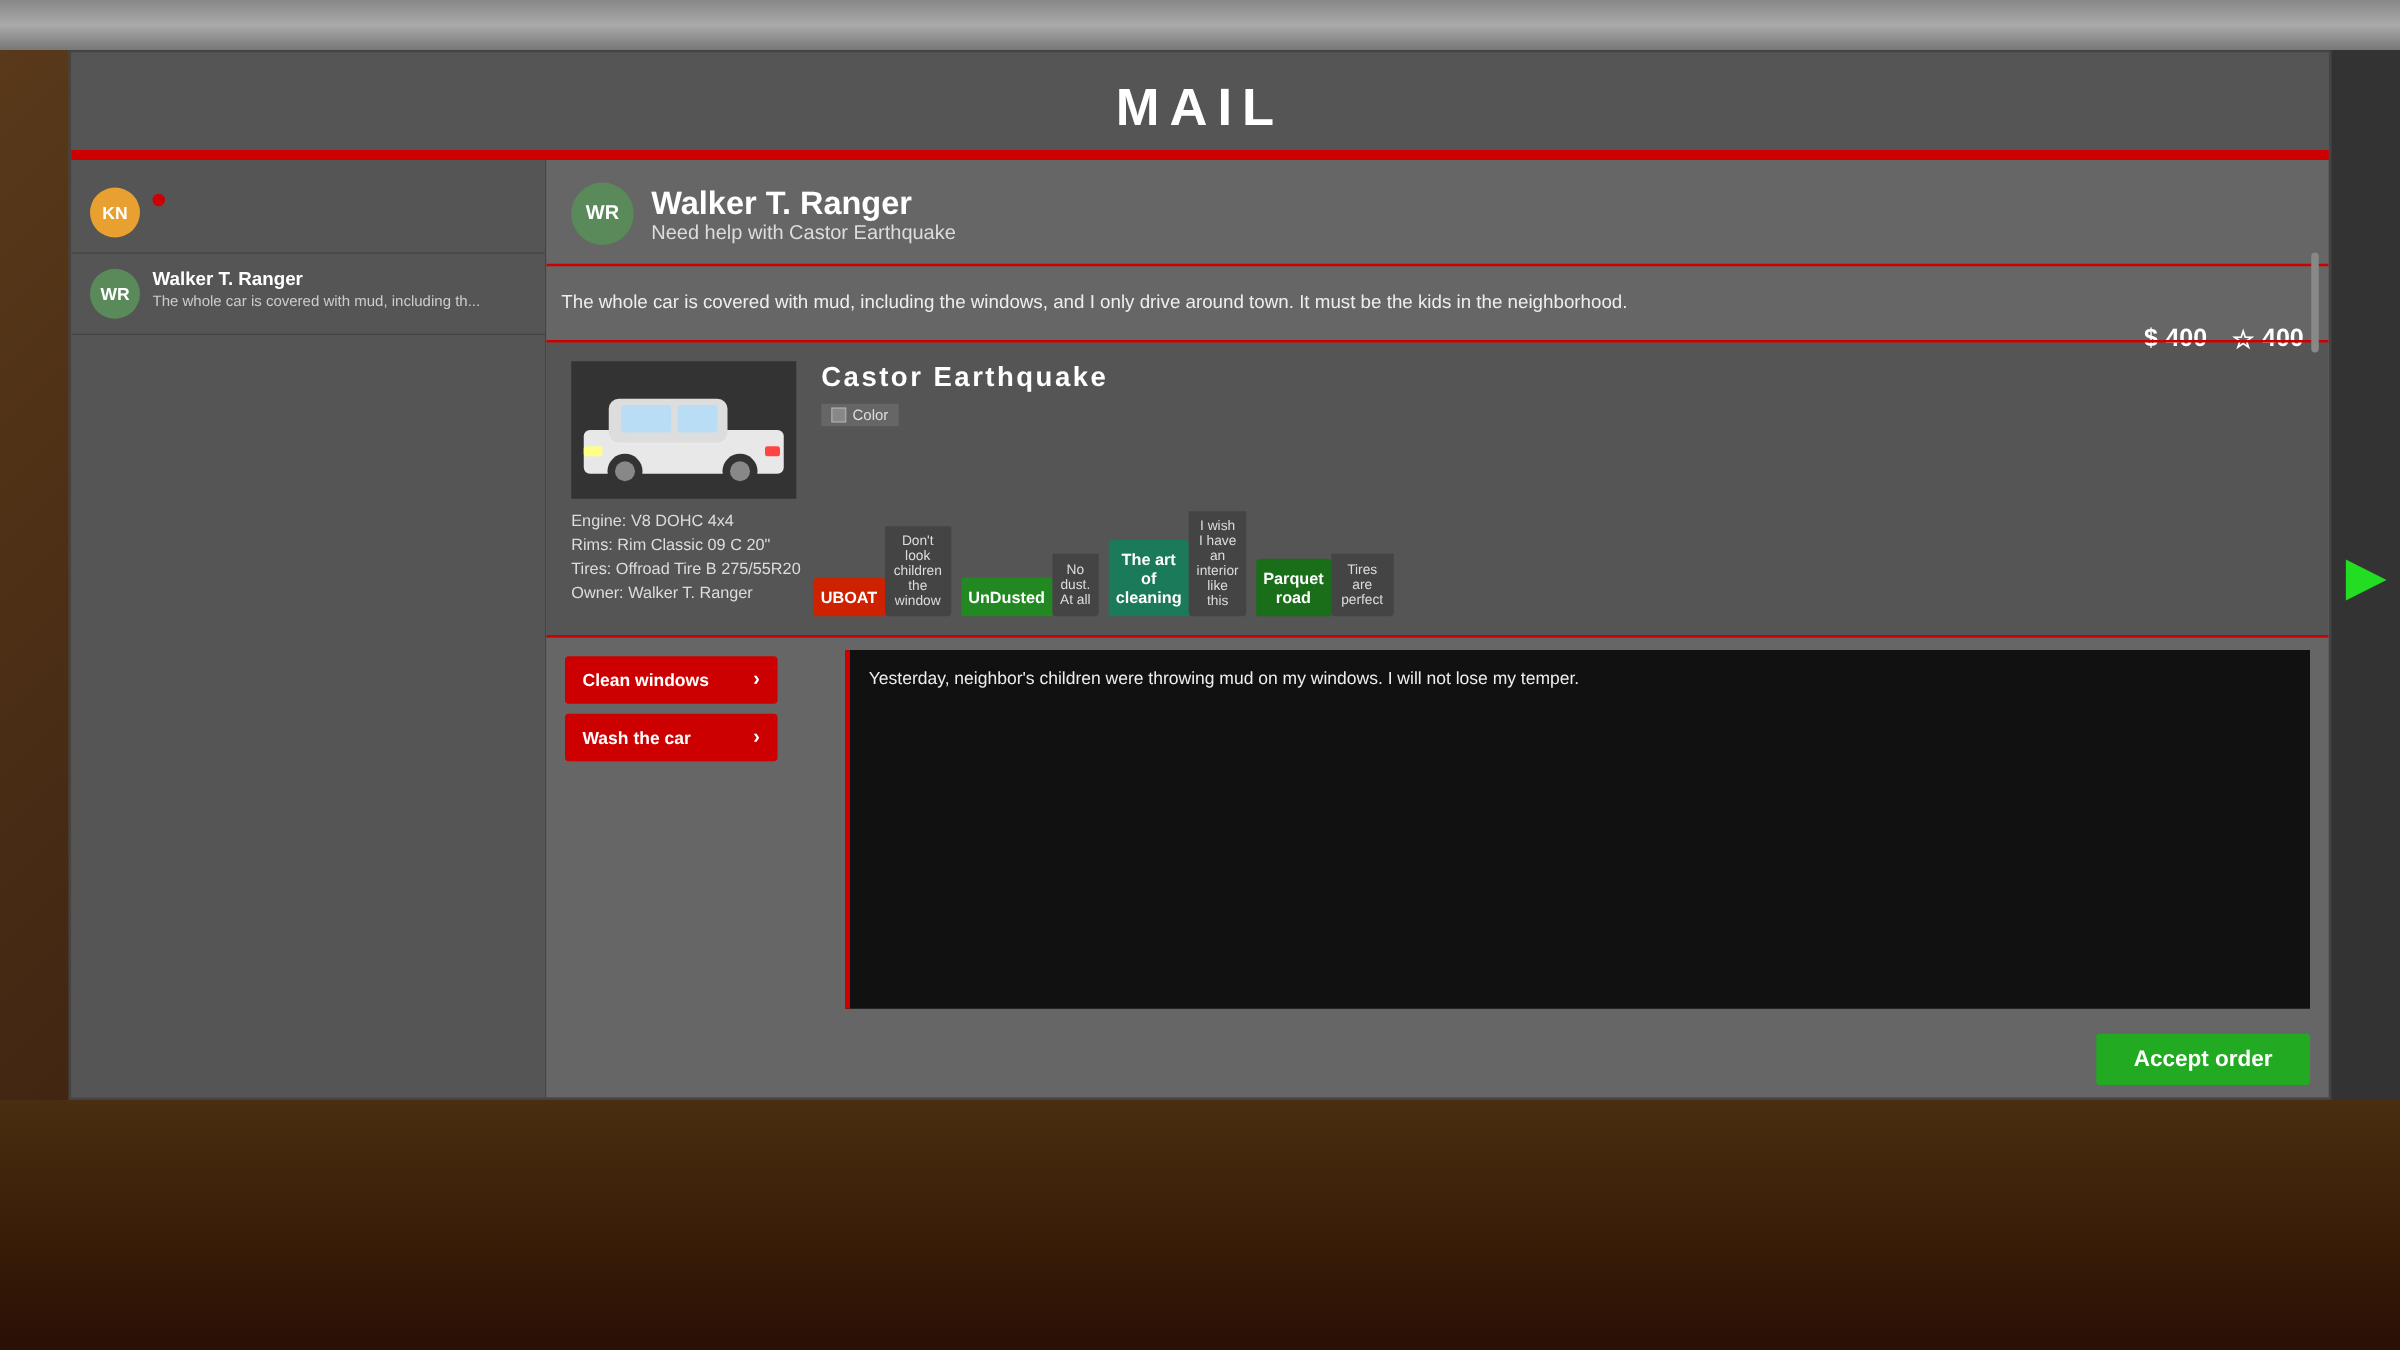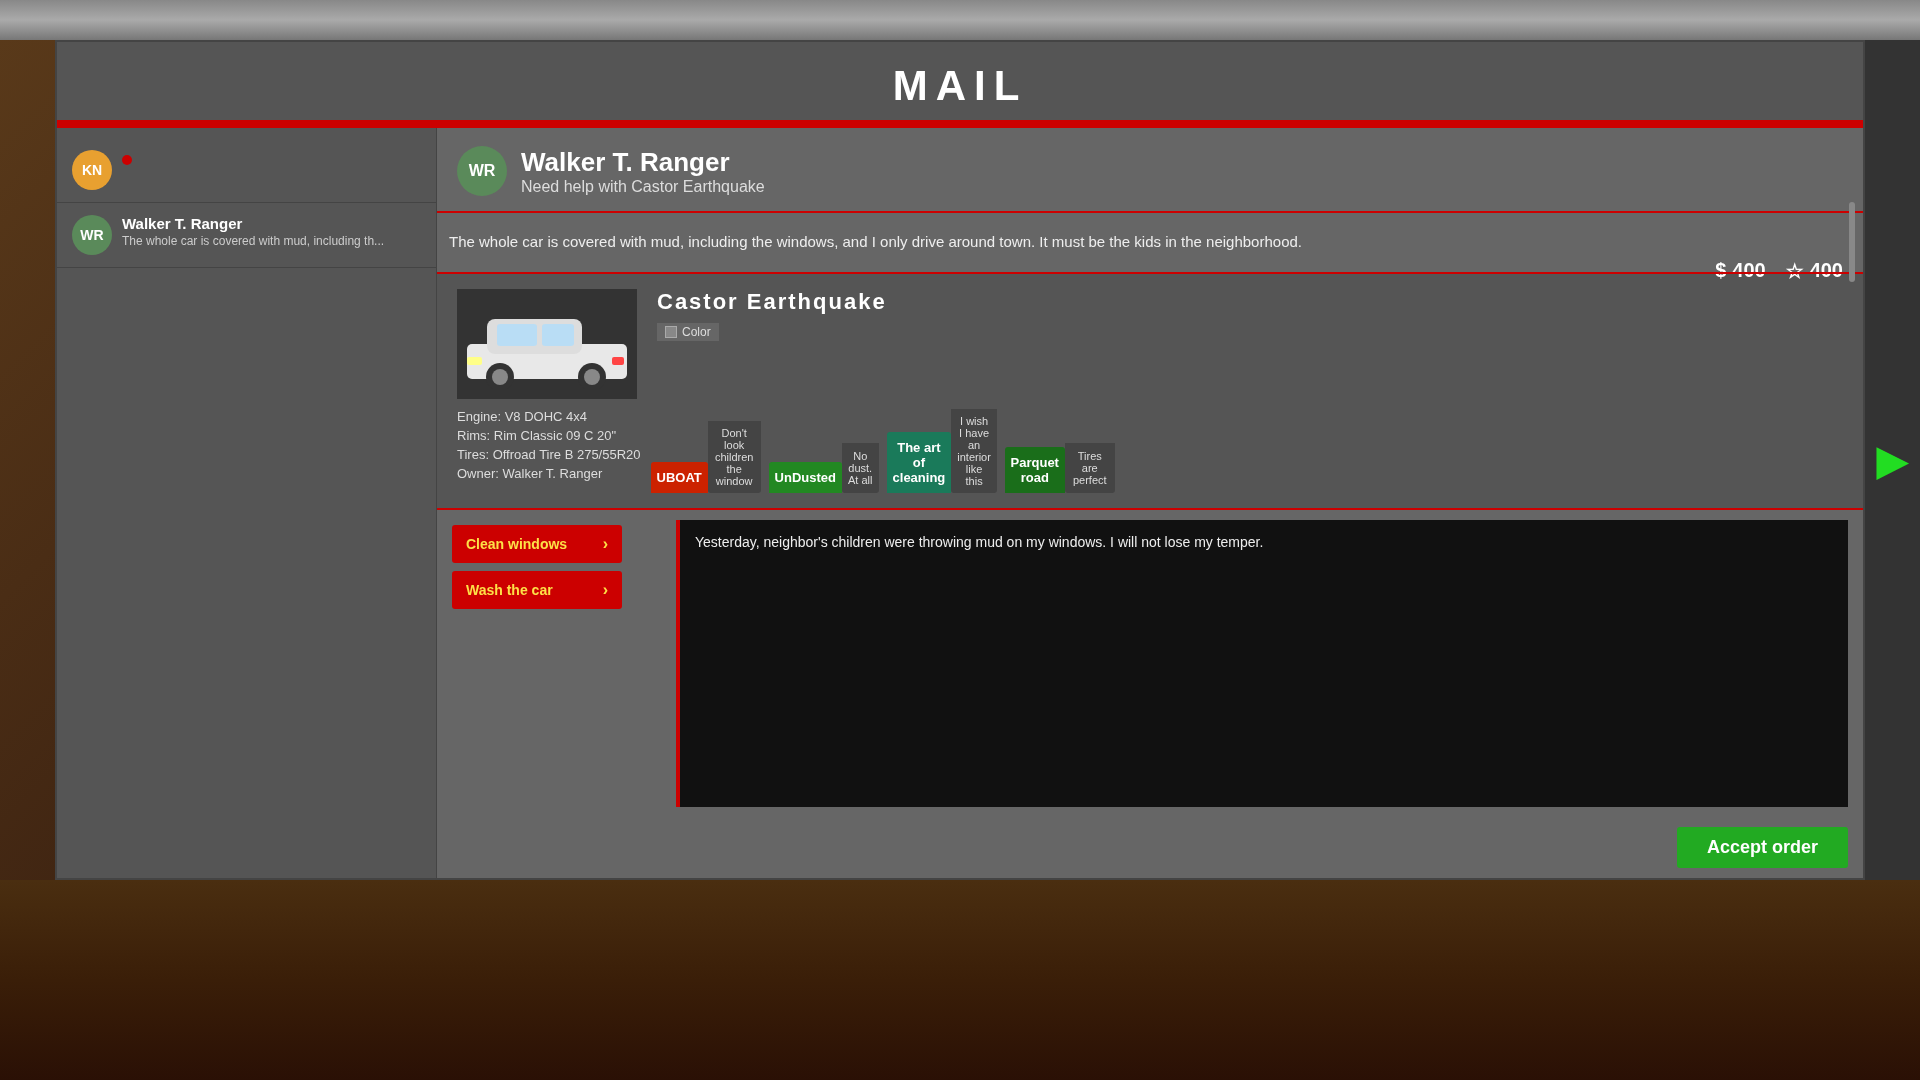--- a/index.html
+++ b/index.html
@@ -348,21 +348,21 @@
       display: flex;
       flex-direction: column;
       gap: 8px;
     }
     .task-btn {
       display: flex;
       align-items: center;
       justify-content: space-between;
       padding: 10px 14px;
       background: #cc0000;
-      color: #fde047;
+      color: #ffffff;
       font-size: 14px;
       font-weight: bold;
       cursor: pointer;
       border: none;
       border-radius: 3px;
     }
     .task-chevron {
       font-size: 16px;
     }
 

